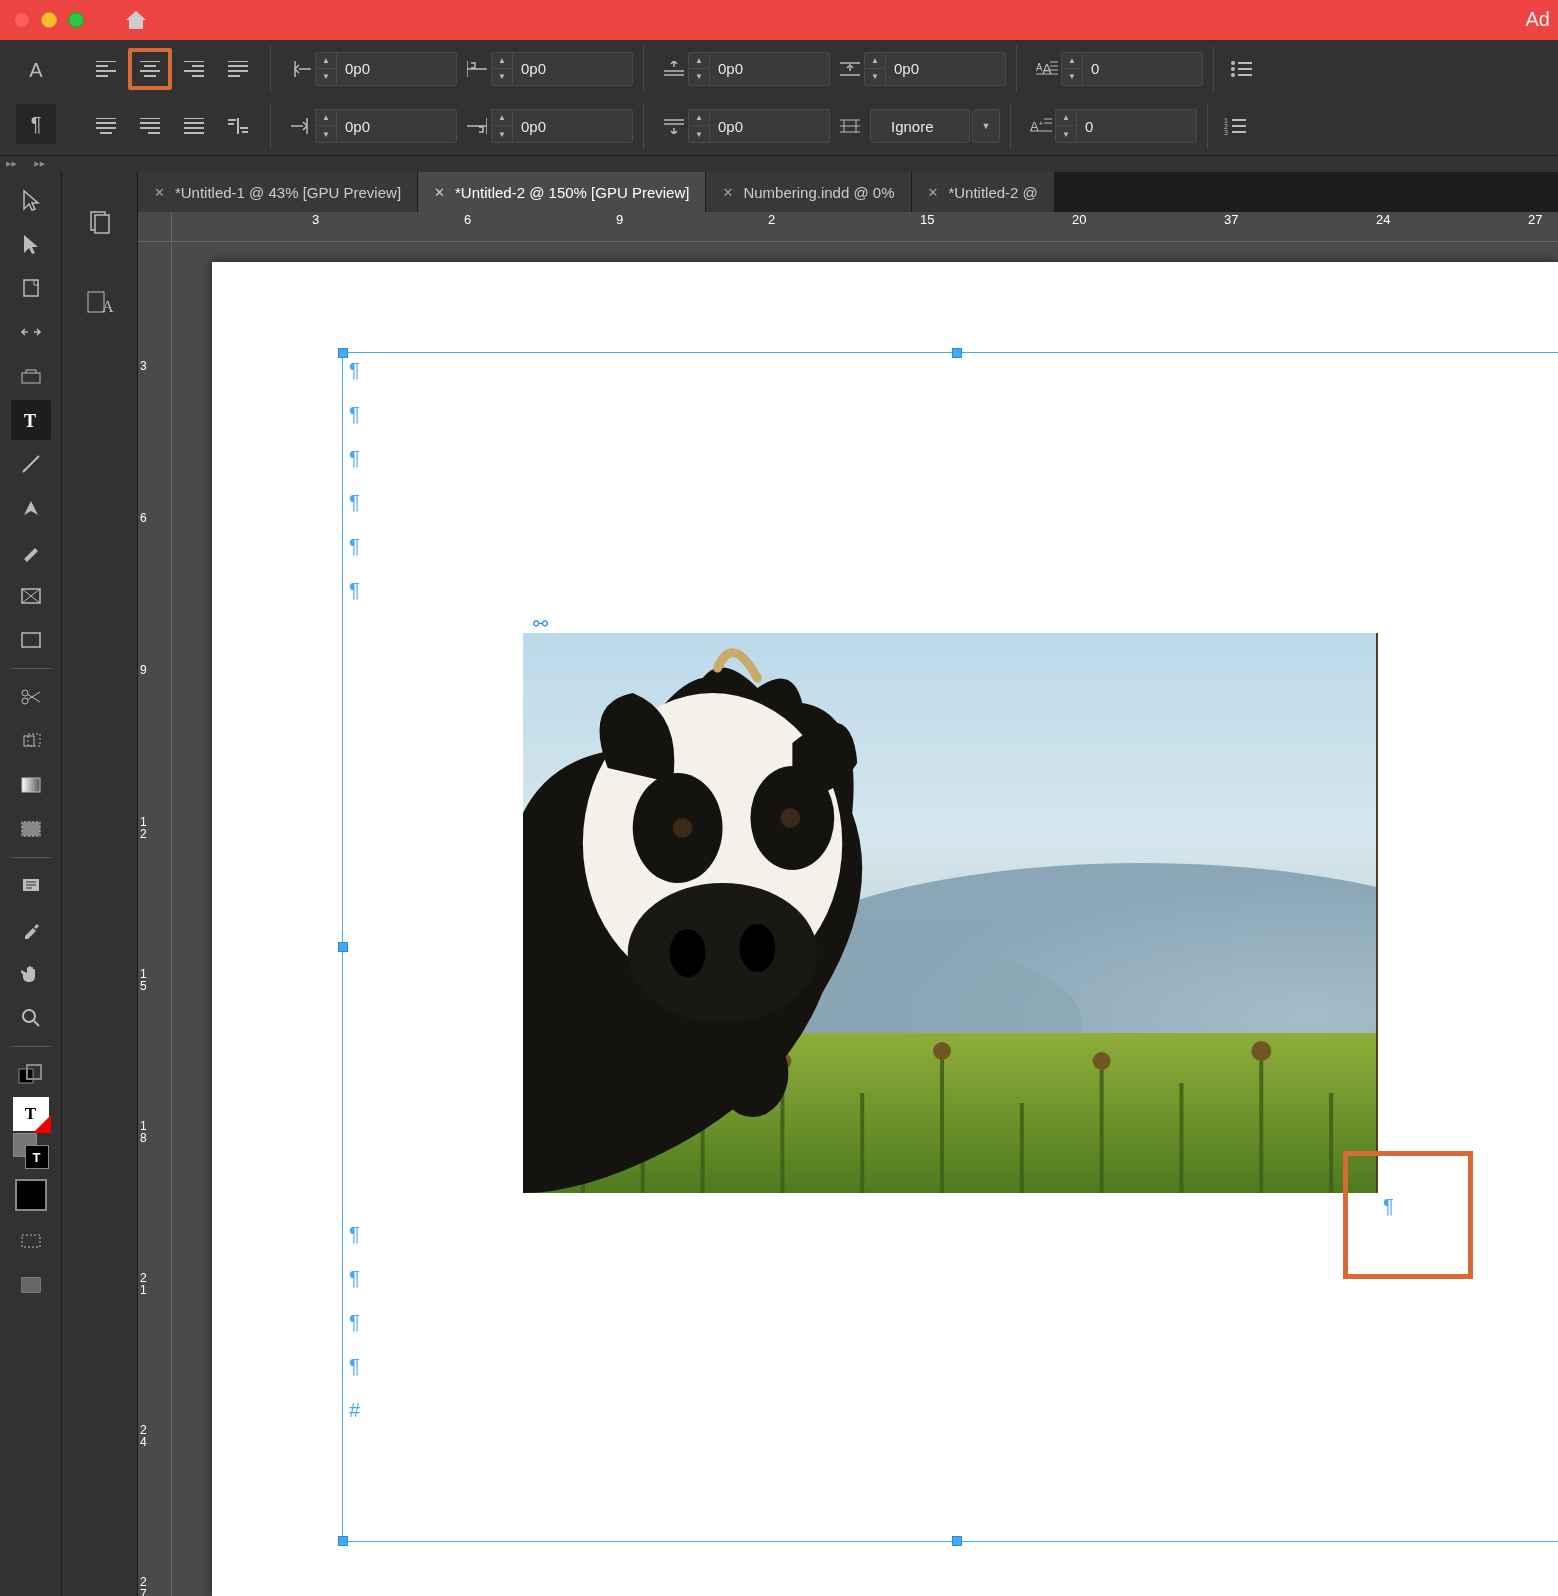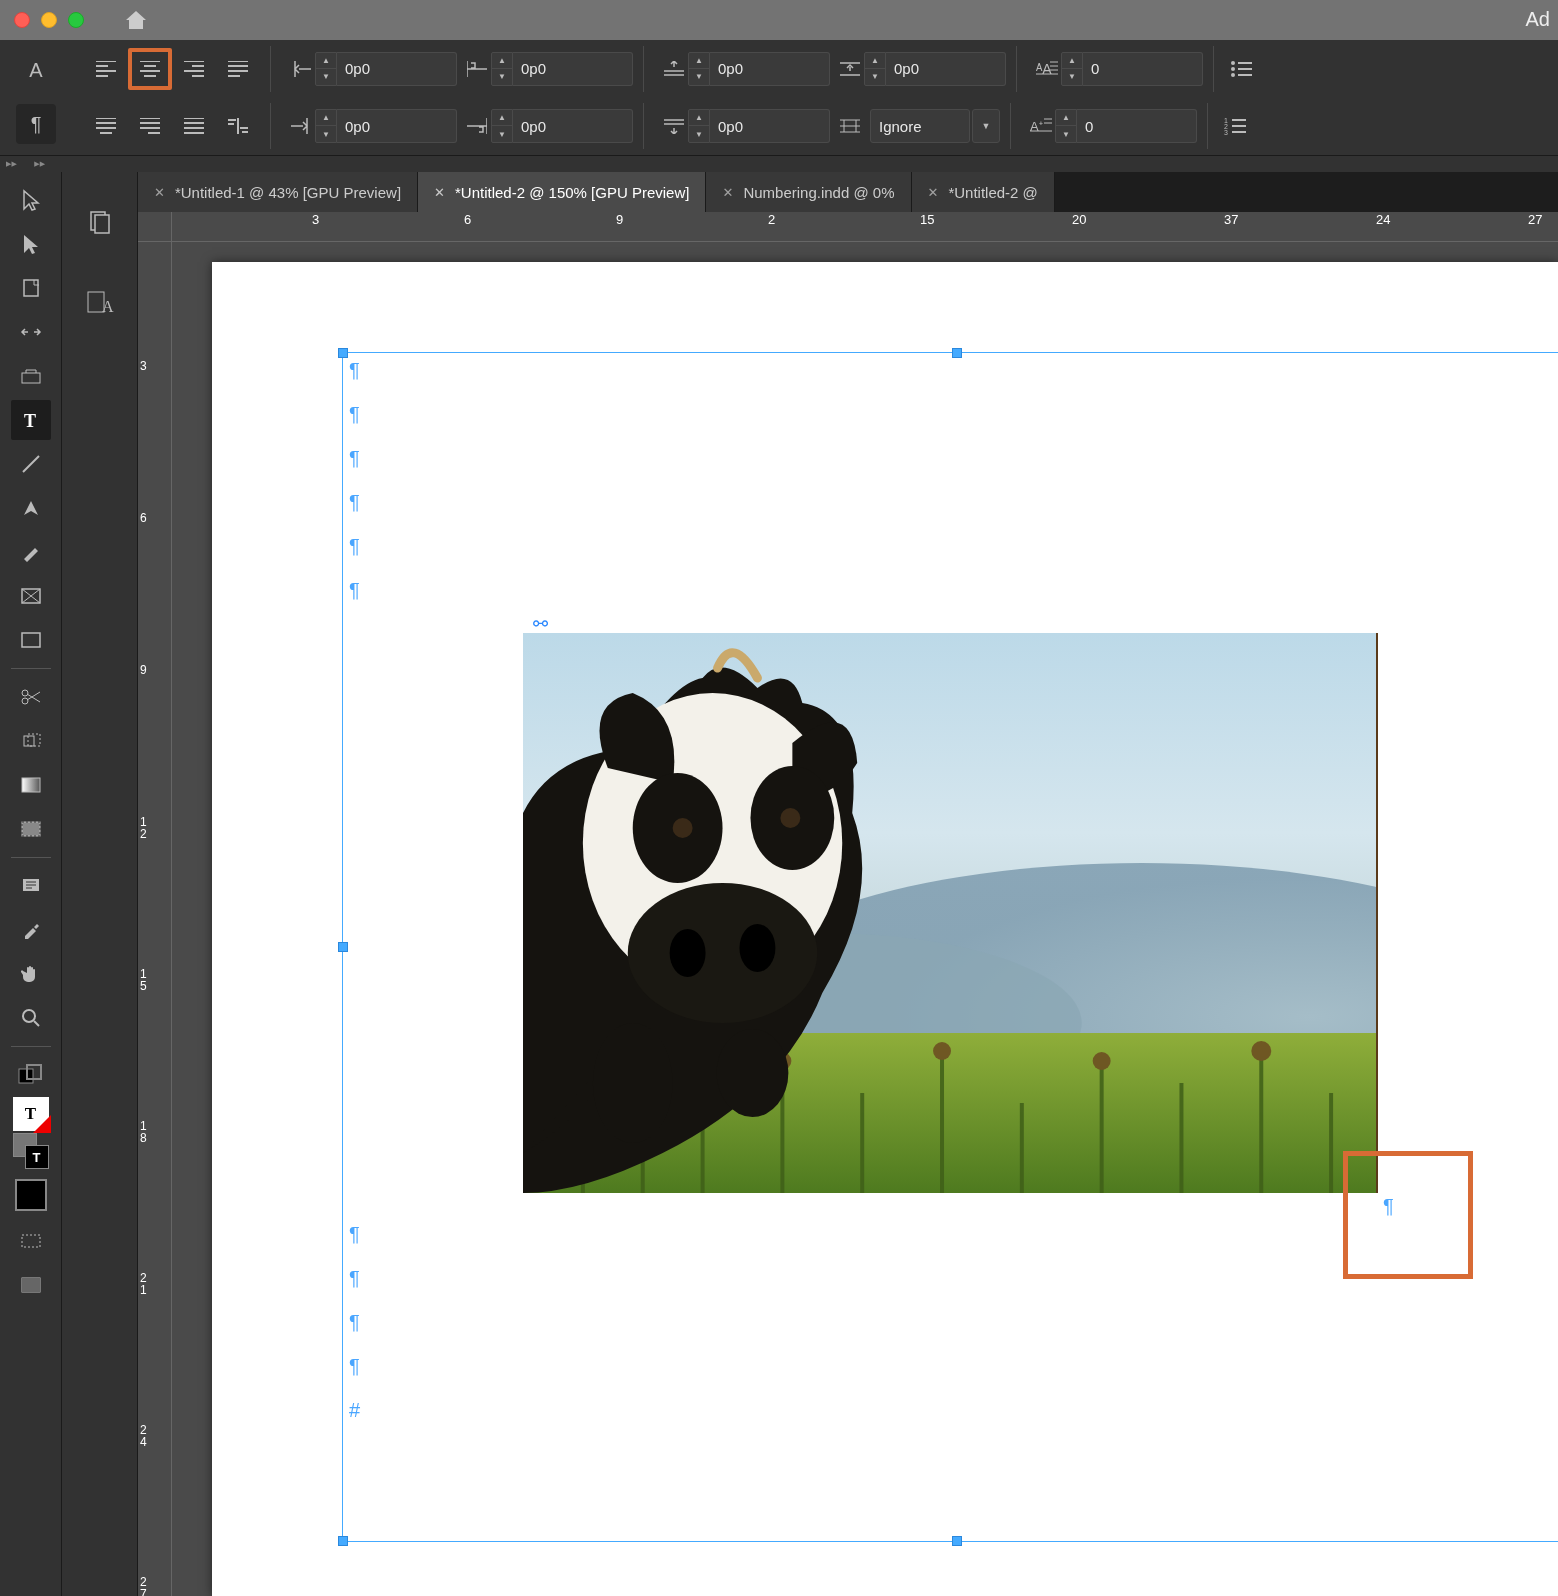--- a/index.html
+++ b/index.html
@@ -1,17 +1,17 @@
 <!DOCTYPE html>
 <html><head>
 <meta charset="utf-8">
 <style>
   * { margin:0; padding:0; box-sizing:border-box; }
   body { font-family: -apple-system, Helvetica, Arial, sans-serif; font-size:13px; background:#2e2e2e; color:#ccc; overflow:hidden; width:1558px; height:1596px; }
-  .titlebar { height:40px; background:#737373; display:flex; align-items:center; }
+  .titlebar { height:40px; background:#ef4444; display:flex; align-items:center; }
   .traffic { display:flex; gap:11px; margin-left:14px; }
   .traffic div { width:16px; height:16px; border-radius:50%; }
   .tr-close { background:#ff5f56; border:1px solid #e0443e; }
   .tr-min   { background:#ffbd2e; border:1px solid #dea123; }
   .tr-max   { background:#27c93f; border:1px solid #1aab29; }
   .home-btn { margin-left:40px; color:#ccc; }
   .title-right { position:absolute; right:8px; top:8px; font-size:20px; color:#eee; }
 
   .controlbar { height:116px; background:#323232; display:flex; border-bottom:1px solid #1a1a1a; }
   .cbar-left { width:72px; display:flex; flex-direction:column; align-items:center; justify-content:space-around; padding:4px 0; }
@@ -21,21 +21,21 @@
   .align-block { display:flex; gap:0; margin-left:12px; }
   .abtn { width:44px; height:42px; display:flex; align-items:center; justify-content:center; color:#bbb; border:1px solid transparent; border-radius:4px; cursor:pointer; }
   .hotbox { border:4px solid #d86b35; border-radius:2px; }
   .sep { width:1px; height:46px; background:#4a4a4a; margin:0 10px; }
   .field-group { display:flex; align-items:center; margin-left:6px; }
   .fg-icon { width:28px; color:#bbb; display:flex; justify-content:center; }
   .spinner { display:flex; flex-direction:column; border:1px solid #4a4a4a; border-radius:2px 0 0 2px; background:#3a3a3a; }
   .spinner div { width:20px; height:16px; display:flex; align-items:center; justify-content:center; font-size:8px; color:#bbb; cursor:pointer; }
   .spinner div:first-child { border-bottom:1px solid #4a4a4a; }
   .txt-in { height:34px; width:120px; background:#3a3a3a; border:1px solid #4a4a4a; border-left:none; border-radius:0 3px 3px 0; color:#e8e8e8; padding:0 8px; font-size:15px; }
-  .sel-in { height:34px; width:100px; background:#3a3a3a; border:1px solid #4a4a4a; border-radius:3px; color:#e8e8e8; padding:0 8px; font-size:15px; margin-left:6px; }
+  .sel-in { height:34px; width:100px; background:#3a3a3a; border:1px solid #4a4a4a; border-radius:3px; color:#e8e8e8; padding:0 20px; font-size:15px; margin-left:6px; }
   .sel-btn { height:34px; width:28px; background:#3a3a3a; border:1px solid #4a4a4a; border-radius:3px; color:#bbb; display:flex; align-items:center; justify-content:center; margin-left:2px; font-size:9px; cursor:pointer; }
 
   .expander { height:16px; background:#323232; display:flex; align-items:center; gap:4px; padding-left:6px; font-size:7px; color:#888; }
   
   .main { display:flex; height:calc(100% - 172px); }
   .toolstrip { width:62px; background:#323232; border-right:1px solid #1a1a1a; display:flex; flex-direction:column; align-items:center; padding-top:6px; }
   .tool { width:40px; height:40px; display:flex; align-items:center; justify-content:center; color:#bbb; margin:2px 0; border-radius:2px; cursor:pointer; position:relative; }
   .tool.active { background:#1d1d1d; color:#fff; }
   .tool-div { width:40px; height:1px; background:#555; margin:6px 0; }
   .swatch-block { width:32px; height:32px; background:#000; border:2px solid #888; margin:8px 0; }

